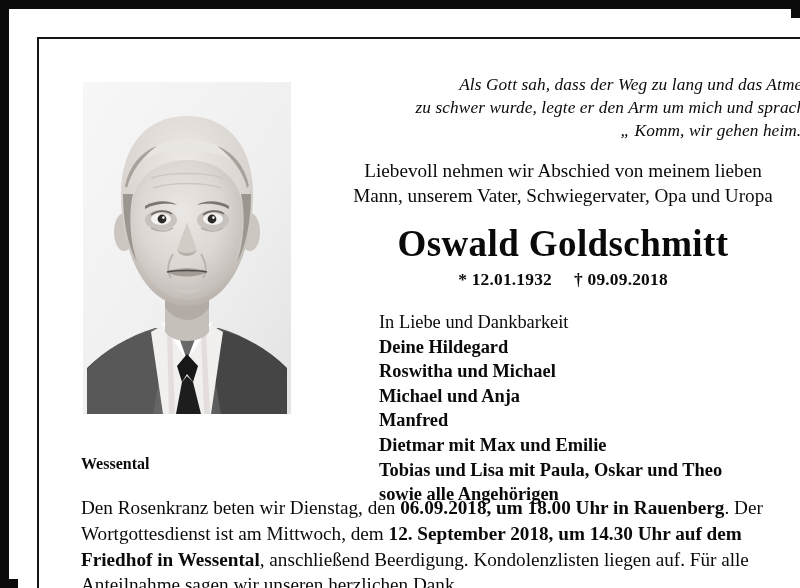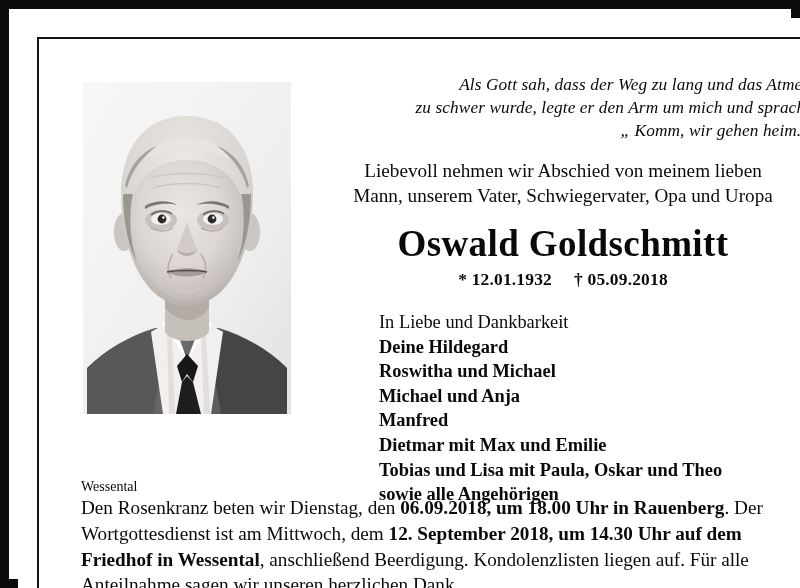--- a/index.html
+++ b/index.html
@@ -114,23 +114,23 @@
     line-height: 1.335;
   }
   .family .thanks { font-weight: normal; }
   .family .member { font-weight: bold; }
   .family div { white-space: nowrap; }
 
   
   .place {
     position: absolute;
     left: 26px;
-    top: 424px;
-    font-weight: normal;
-    font-size: 14px;
+    top: 400px;
+    font-weight: bold;
+    font-size: 16px;
   }
 
   
   .service {
     position: absolute;
     left: 26px;
     top: 440px;
     width: 716px;
     font-size: 19.2px;
     line-height: 1.345;
@@ -251,21 +251,21 @@
             <div>Mann, unserem Vater, Schwiegervater, Opa und Uropa</div>
           </div>
 
           <div class="name">Oswald Goldschmitt</div>
 
           <div class="dates">
             <span>*</span>
             <span>12.01.1932</span>
             <span class="sep"></span>
             <span>†</span>
-            <span>05.09.2018</span>
+            <span>09.09.2018</span>
           </div>
 
           <div class="family">
             <div class="thanks">In Liebe und Dankbarkeit</div>
             <div class="member">Deine Hildegard</div>
             <div class="member">Roswitha und Michael</div>
             <div class="member">Michael und Anja</div>
             <div class="member">Manfred</div>
             <div class="member">Dietmar mit Max und Emilie</div>
             <div class="member">Tobias und Lisa mit Paula, Oskar und Theo</div>

